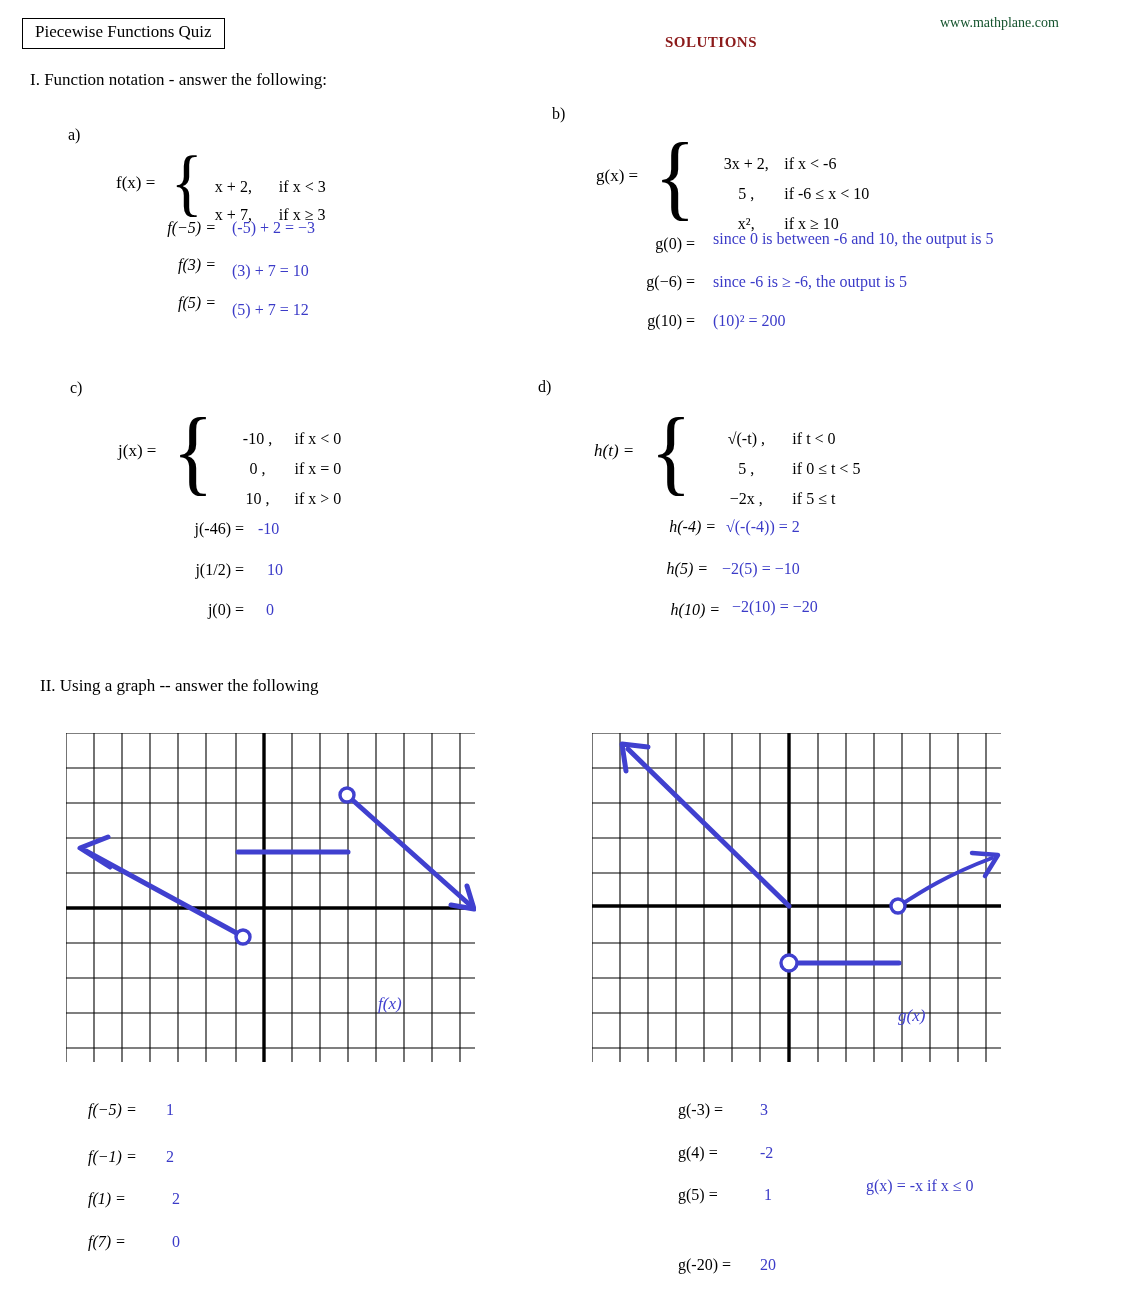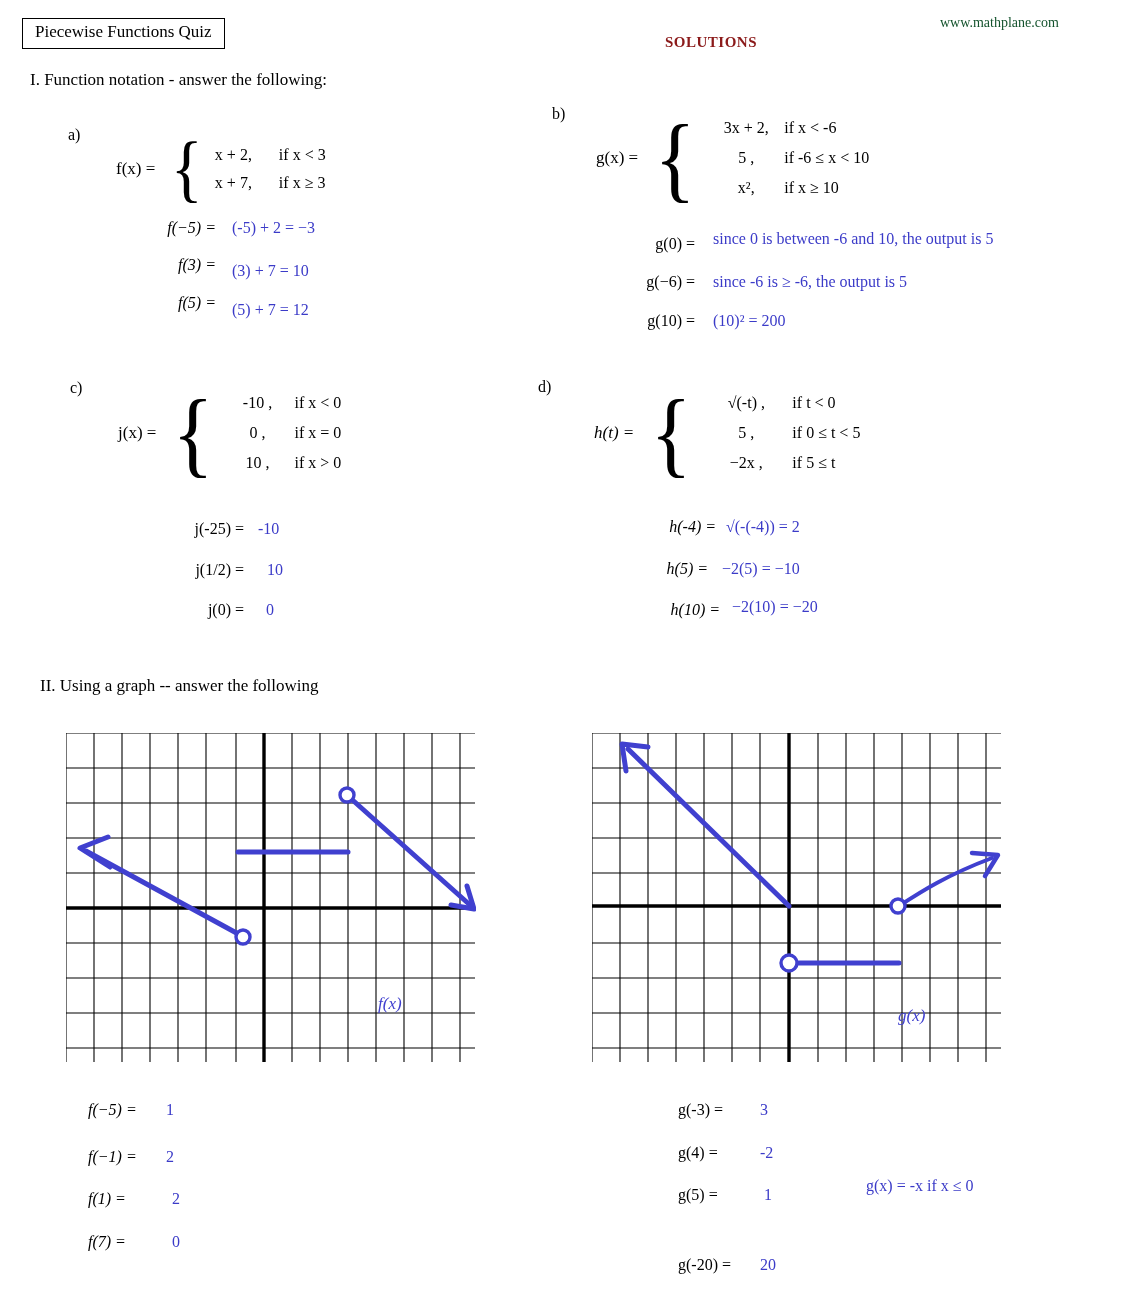--- a/index.html
+++ b/index.html
@@ -44,21 +44,21 @@
   .pw .fname{font-size:17px;white-space:nowrap;}
   .brace{
     font-size:74px;
     font-family:"Liberation Serif", serif;
     line-height:0.72;
     margin:0 10px 0 14px;
     font-weight:300;
     transform:scaleX(0.9);
   }
   .brace.tall{font-size:96px;line-height:0.66;}
-  .cases{display:flex;flex-direction:column;gap:10px;}
+  .cases{display:flex;flex-direction:column;gap:10px;margin-top:36px;}
   .case-row{font-size:16px;white-space:nowrap;display:flex;align-items:baseline;}
   .case-expr{display:inline-block;text-align:center;}
   .case-if{display:inline-block;}
 
   
   .eval{position:absolute;font-size:16px;white-space:nowrap;}
   .eval .lhs{display:inline-block;text-align:right;}
   .eval .rhs{color:#3b3bc8;}
   .italic-f{font-style:italic;}
 
@@ -161,21 +161,21 @@
       <span class="case-if" style="margin-left:6px;">if  x = 0</span>
     </span>
     <span class="case-row">
       <span class="case-expr" style="width:62px;text-align:center;">10   ,</span>
       <span class="case-if" style="margin-left:6px;">if  x &gt; 0</span>
     </span>
   </span>
 </div>
 
 <div class="eval" style="left:170px;top:520px;">
-  <span class="lhs" style="width:74px;">j(-25) =</span>
+  <span class="lhs" style="width:74px;">j(-46) =</span>
   <span class="rhs" style="margin-left:10px;">-10</span>
 </div>
 <div class="eval" style="left:170px;top:561px;">
   <span class="lhs" style="width:74px;">j(1/2) =</span>
   <span class="rhs" style="margin-left:19px;">10</span>
 </div>
 <div class="eval" style="left:170px;top:601px;">
   <span class="lhs" style="width:74px;">j(0) =</span>
   <span class="rhs" style="margin-left:18px;">0</span>
 </div>

